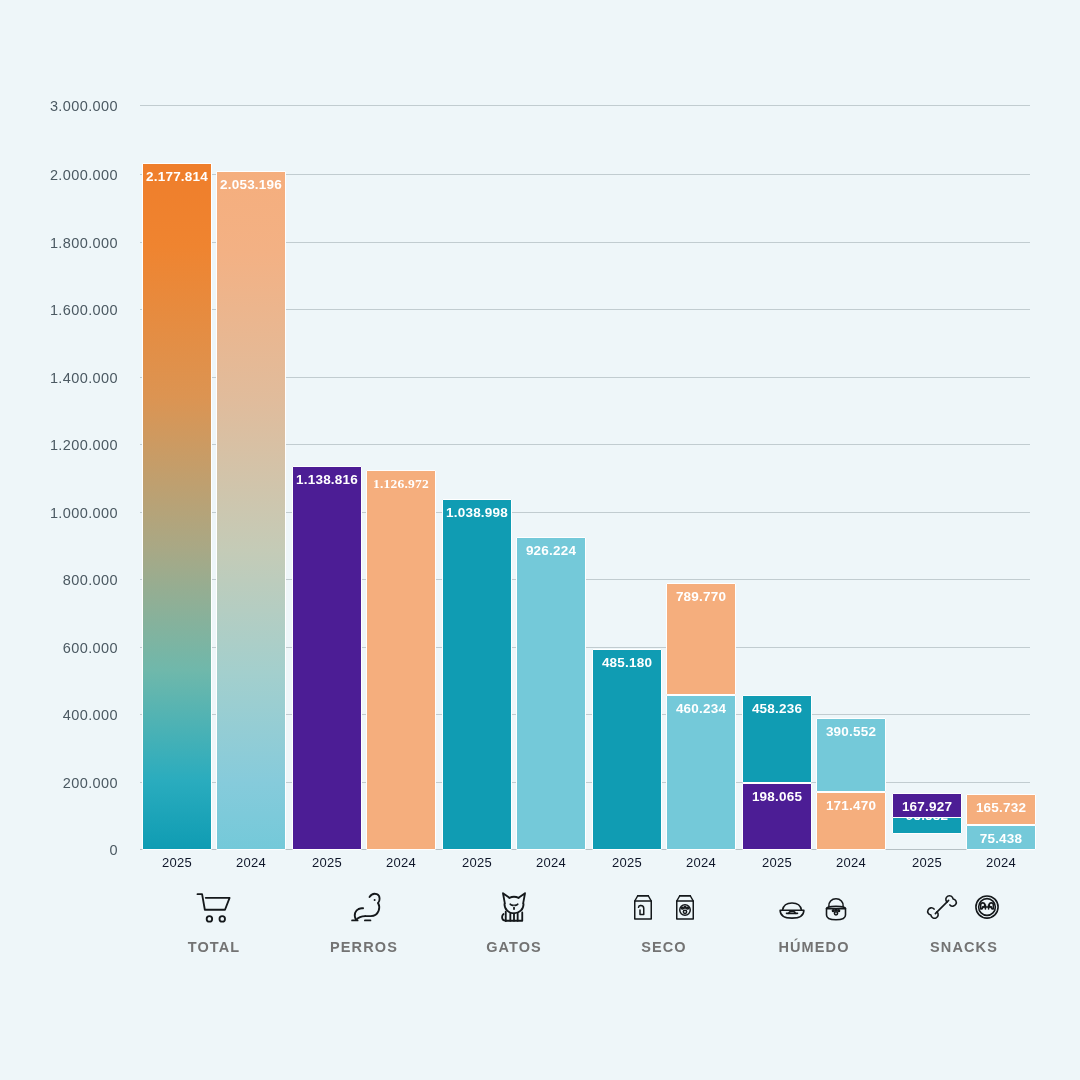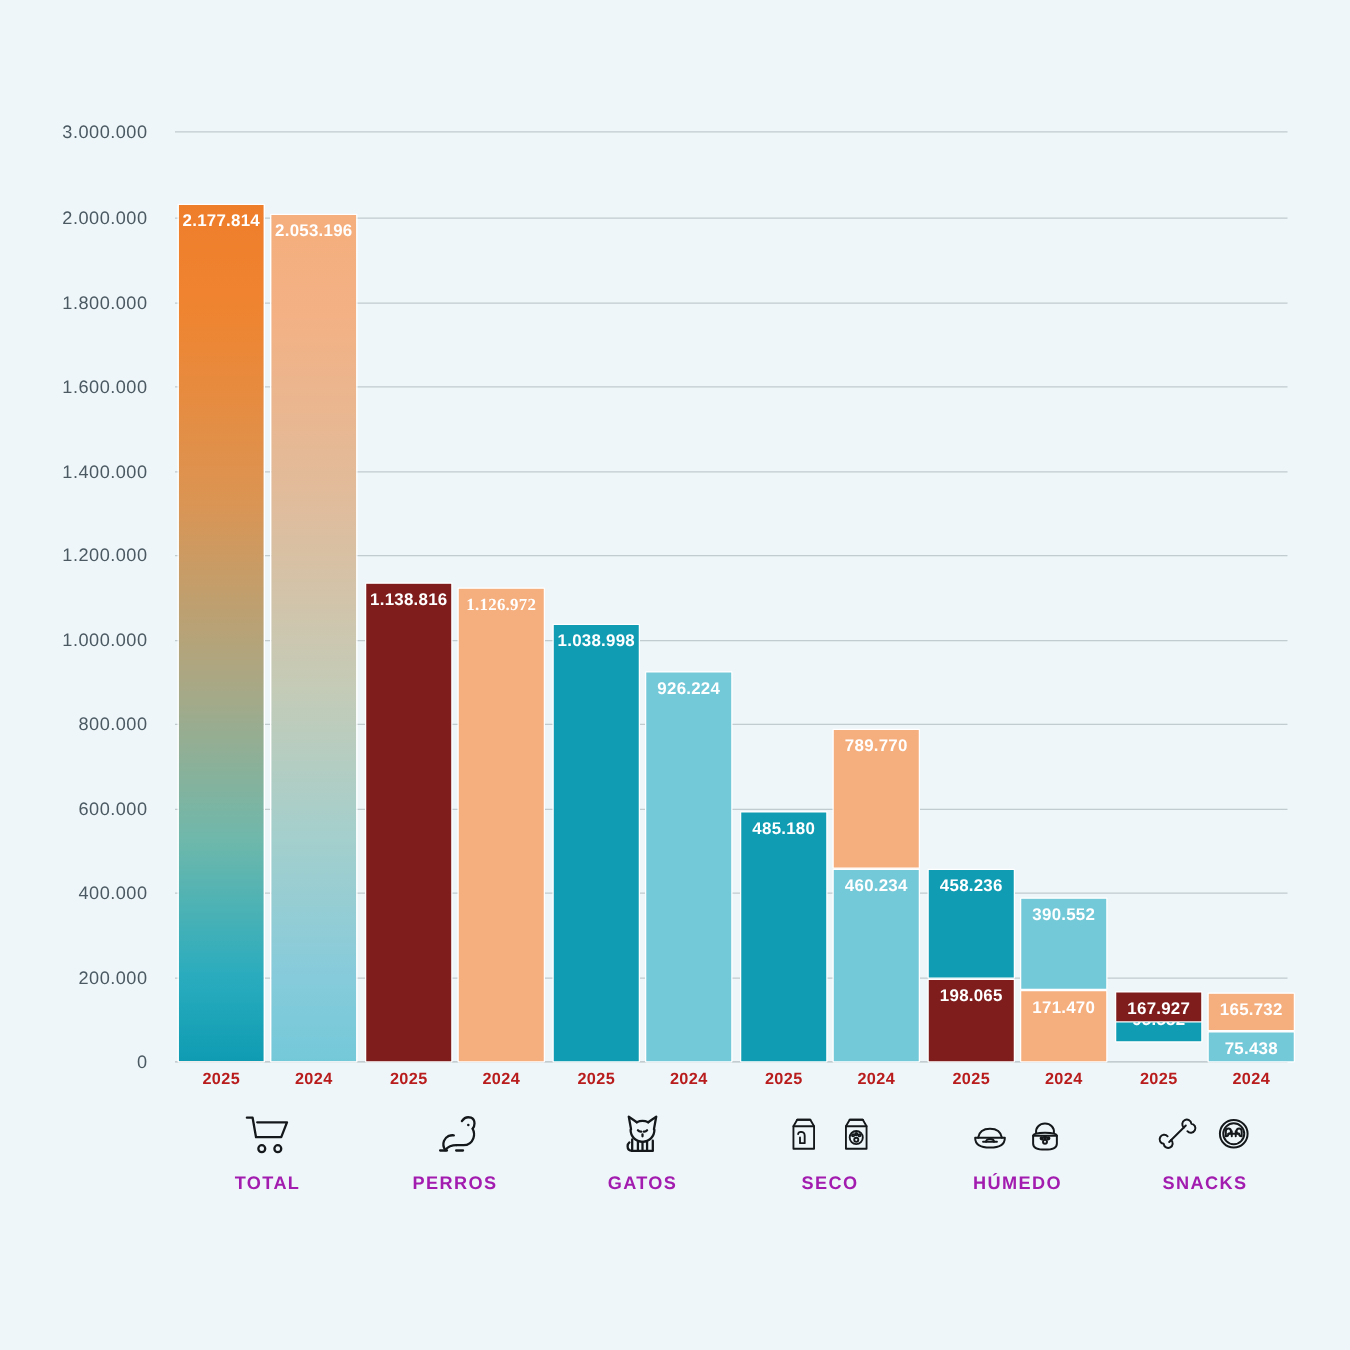--- a/index.html
+++ b/index.html
@@ -85,61 +85,60 @@
   .seg.grad-2025 {
     background: linear-gradient(180deg,
       #ef7e2b 0%, #ef8430 12%, #dc9452 34%,
       #a9a885 56%, #6fb8ab 74%, #2aacbe 90%, #0f9cb3 100%);
   }
   .seg.grad-2024 {
     background: linear-gradient(180deg,
       #f5ae7d 0%, #f3b184 12%, #e0bc9c 34%,
       #c4cbb7 56%, #a3cfcd 74%, #86cbdb 90%, #74c9d9 100%);
   }
-  .seg.orange-2025 { background: #7f1d1d; }
+  .seg.orange-2025 { background: #4c1d95; }
   .seg.orange-2024 { background: #f5ae7d; }
   .seg.teal-2025   { background: #109cb3; }
   .seg.teal-2024   { background: #74c9d9; }
 
   
   #xaxis {
     position: absolute;
     left: 140px; top: 855px;
     width: 890px; height: 120px;
   }
   .year-label {
     position: absolute;
     top: 0;
     width: 70px;
     text-align: center;
     font-size: 13px;
-    color: #b91c1c;
+    color: #0f172a;
     letter-spacing: .3px;
-    font-weight: bold;
   }
   .cat-group {
     position: absolute;
     top: 26px;
     width: 160px;
     text-align: center;
   }
   .cat-icons {
     height: 52px;
     display: flex;
     align-items: center;
     justify-content: center;
     gap: 6px;
   }
   .cat-icons svg { display: block; }
   .cat-name {
     margin-top: 6px;
     font-size: 14.5px;
     font-weight: 700;
     letter-spacing: 1.1px;
-    color: #a21caf;
+    color: #737373;
   }
 </style>
 </head>
 <body>
 
 <div id="chart-root">
 
   <div id="ylabels">
       <div class="ytick" style="bottom: 744px; top: auto; transform: translateY(50%);">3.000.000</div>
       <div class="ytick" style="bottom: 675px; top: auto; transform: translateY(50%);">2.000.000</div>

